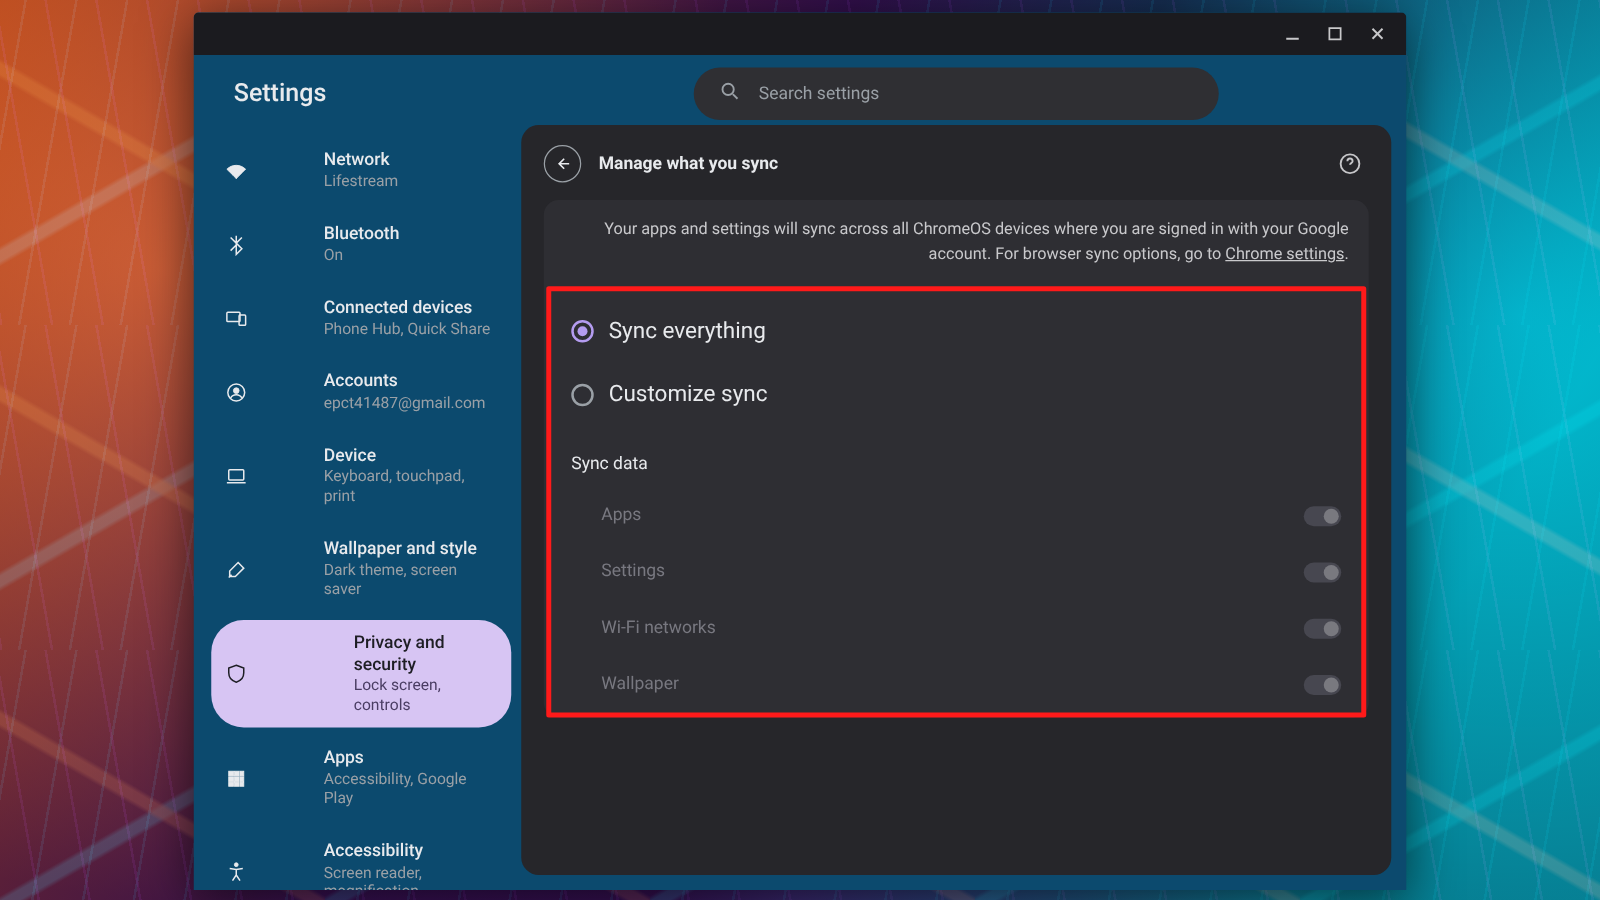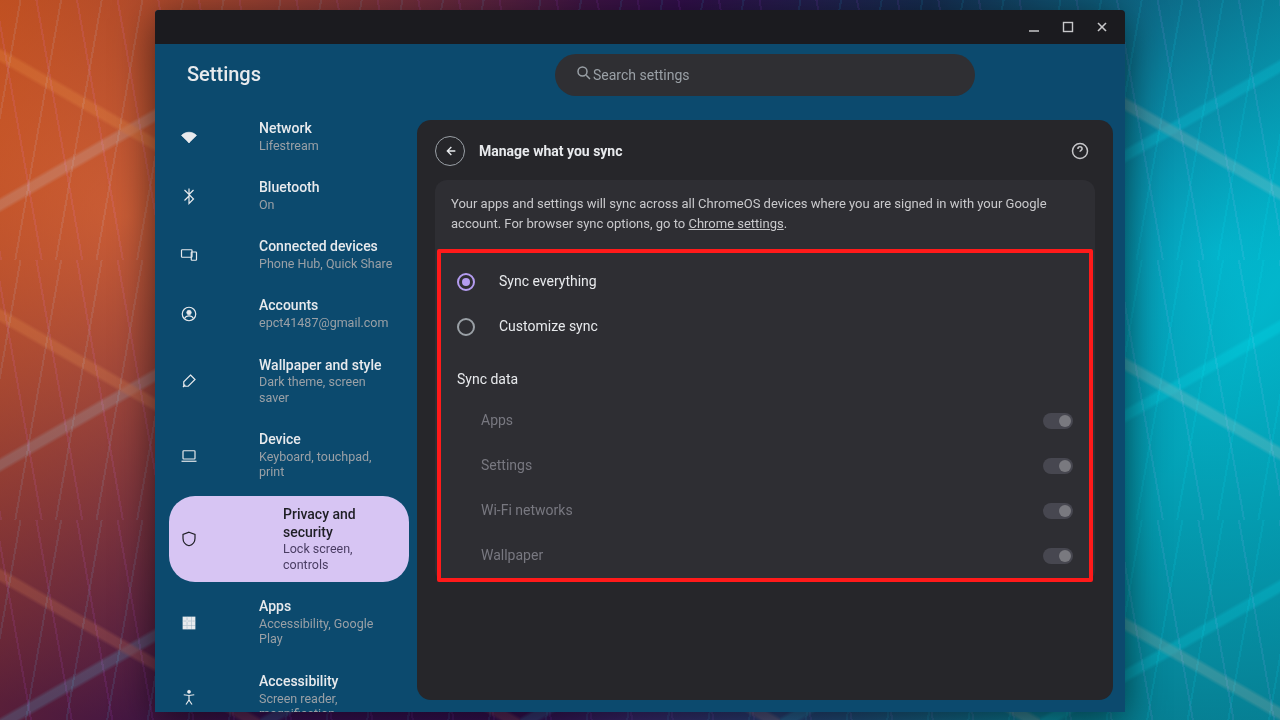--- a/index.html
+++ b/index.html
@@ -74,24 +74,24 @@
   .navitem .ic { width:20px; height:20px; flex:0 0 20px; display:flex; align-items:center; justify-content:center; }
   .navitem .ic svg { width:18px; height:18px; fill: currentColor; stroke: currentColor; }
   .navtxt { display:flex; flex-direction:column; line-height:1.25;margin-left:44px; }
   .navtxt .t { font-size:14px; font-weight:500; }
   .navtxt .s { font-size:12.5px; color:#9aa0a6; }
   .navitem.active .navtxt .s { color:#4a3d63; }
 
   .maincol { flex:1; display:flex; flex-direction:column; padding: 0 12px 12px 0; }
 
   .searchbar {
-    margin: 10px auto 24px;
+    margin: 10px auto 4px;
     width: 420px; height: 42px;
     background:#2f2f33; border-radius: 24px;
-    display:flex; align-items:center; 
+    display:flex; align-items:center; gap:14px;
     padding: 0 20px;
     color:#9aa0a6;
   }
   .searchbar svg{ width:18px; height:18px; fill:none; stroke:#9aa0a6; stroke-width:2;}
   .searchbar .ph { font-size:14px; }
 
   .panel {
     flex:1;
     background:#26262a;
     border-radius: 14px;
@@ -107,34 +107,34 @@
   }
   .backbtn svg{ width:16px; height:16px; stroke:#e8eaed; stroke-width:2; fill:none;}
   .panel-title{ font-size:14px; font-weight:700; }
   .helpbtn { width:30px; height:30px; display:flex; align-items:center; justify-content:center; cursor:pointer;}
   .helpbtn svg{ width:20px; height:20px; stroke:#c6c6c9; fill:none; stroke-width:1.8;}
 
   .infocard {
     background:#2e2e33; border-radius:12px;
     font-size:13px; color:#c9c9cc; line-height:1.5;
   }
-  .info-text { padding: 14px 16px; }
+  .info-text { padding: 14px 16px; text-align: right; }
   .info-text a { color:#c9c9cc; text-decoration: underline; cursor:pointer;}
 
   .highlightbox {
     border: 4px solid #ff1a1a;
     border-radius: 2px;
     padding: 6px 10px 0;
     margin: 2px 2px 0;
   }
 
   .radio-row {
-    display:flex; align-items:center; gap:24px;
+    display:flex; align-items:center; gap:12px;
     padding: 12px 6px; cursor:pointer;
-    font-size:14px; color:#e8eaed;
+    font-size:18px; color:#e8eaed;
   }
   .radio {
     width:18px; height:18px; border-radius:50%;
     border:2px solid #9aa0a6; position:relative; flex:0 0 18px;
   }
   .radio.sel { border-color:#b49cf0; }
   .radio.sel::after{
     content:""; position:absolute; inset:3px;
     background:#b49cf0; border-radius:50%;
   }
@@ -233,39 +233,39 @@
           </span>
         <div class="navtxt">
             <span class="t">Accounts</span>
             <span class="s">epct41487@gmail.com</span>
           </div>
       </div>
 
       <div class="navitem">
         <span class="ic">
             <svg viewBox="0 0 24 24">
+              <rect x="4" y="5" width="16" height="11" rx="1" fill="none" stroke="currentColor" stroke-width="1.6"></rect>
+              <path d="M2 19h20" stroke="currentColor" stroke-width="1.6"></path>
+            </svg>
+          </span>
+        <div class="navtxt">
+            <span class="t">Device</span>
+            <span class="s">Keyboard, touchpad, print</span>
+          </div>
+      </div>
+
+      <div class="navitem">
+        <span class="ic">
+            <svg viewBox="0 0 24 24">
               <path d="M14 4l6 6-9 9H5v-6l9-9z M4 20l3-3" fill="none" stroke="currentColor" stroke-width="1.6"></path>
             </svg>
           </span>
         <div class="navtxt">
             <span class="t">Wallpaper and style</span>
             <span class="s">Dark theme, screen saver</span>
-          </div>
-      </div>
-
-      <div class="navitem">
-        <span class="ic">
-            <svg viewBox="0 0 24 24">
-              <rect x="4" y="5" width="16" height="11" rx="1" fill="none" stroke="currentColor" stroke-width="1.6"></rect>
-              <path d="M2 19h20" stroke="currentColor" stroke-width="1.6"></path>
-            </svg>
-          </span>
-        <div class="navtxt">
-            <span class="t">Device</span>
-            <span class="s">Keyboard, touchpad, print</span>
           </div>
       </div>
 
       <div class="navitem active">
         <span class="ic">
             <svg viewBox="0 0 24 24">
               <path d="M12 3l8 3v5c0 5-3.4 8.7-8 10-4.6-1.3-8-5-8-10V6l8-3z" fill="none" stroke="currentColor" stroke-width="1.6"></path>
             </svg>
           </span>
         <div class="navtxt">

